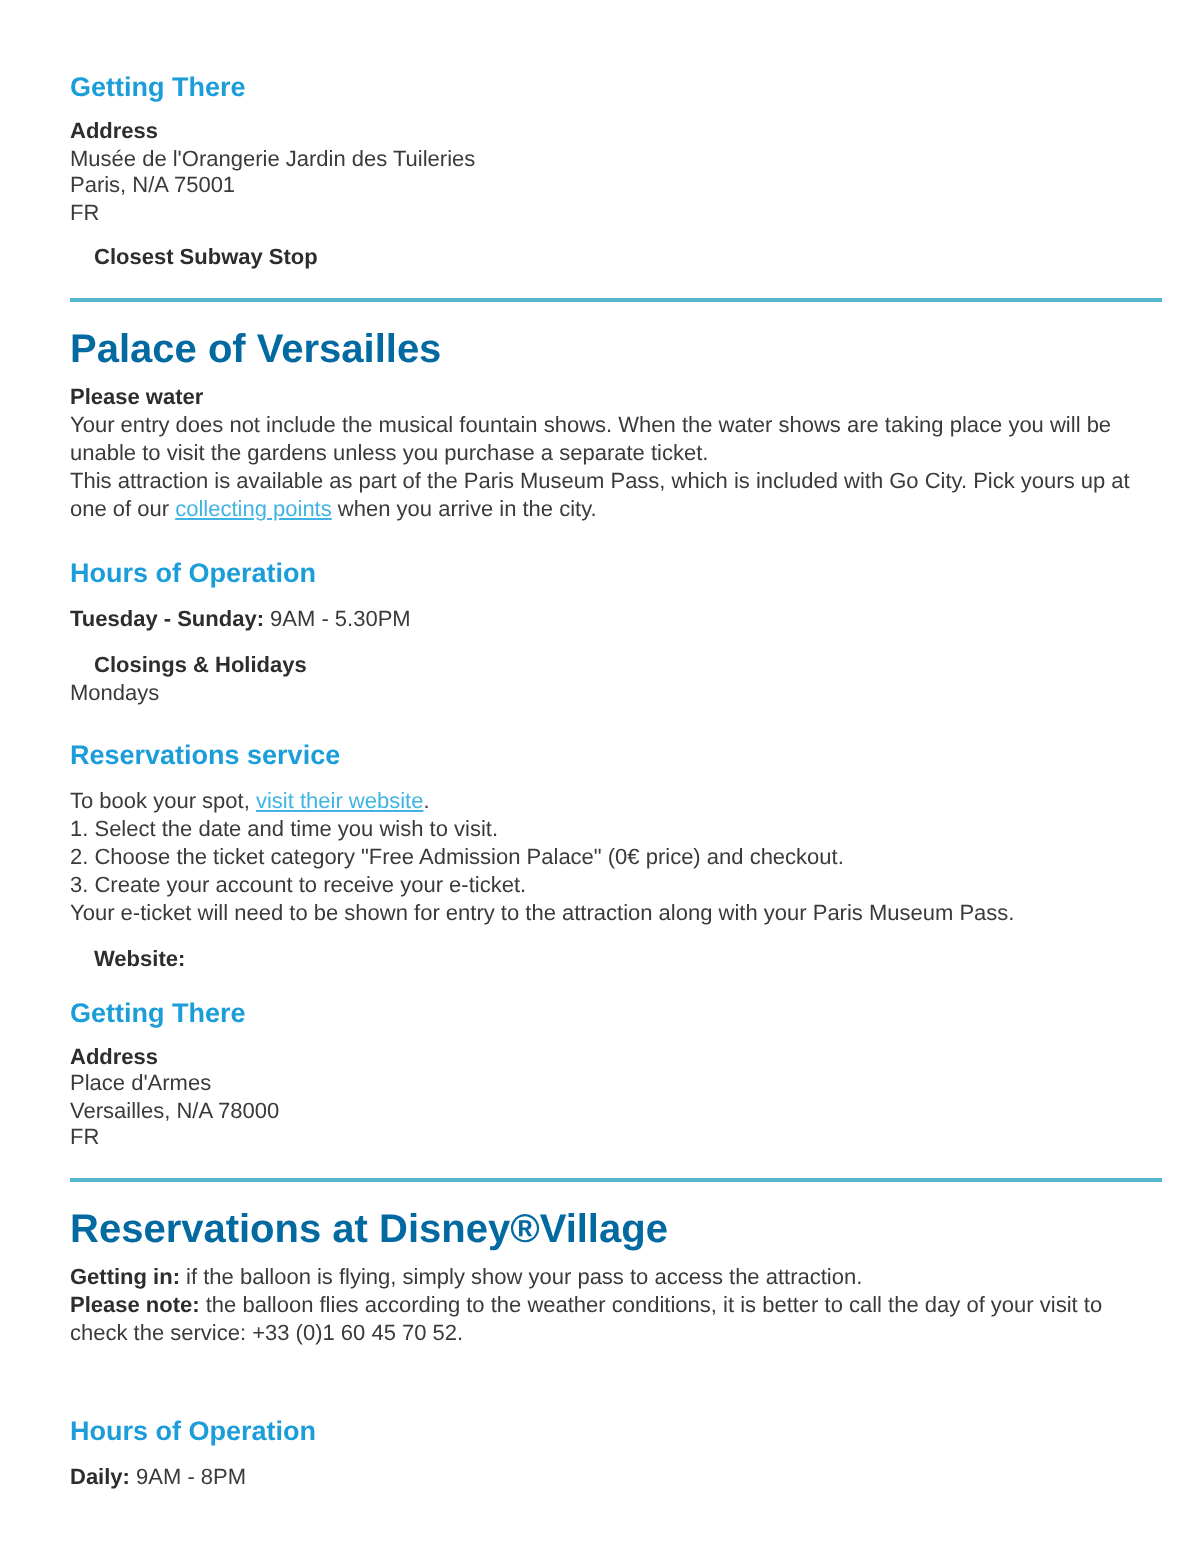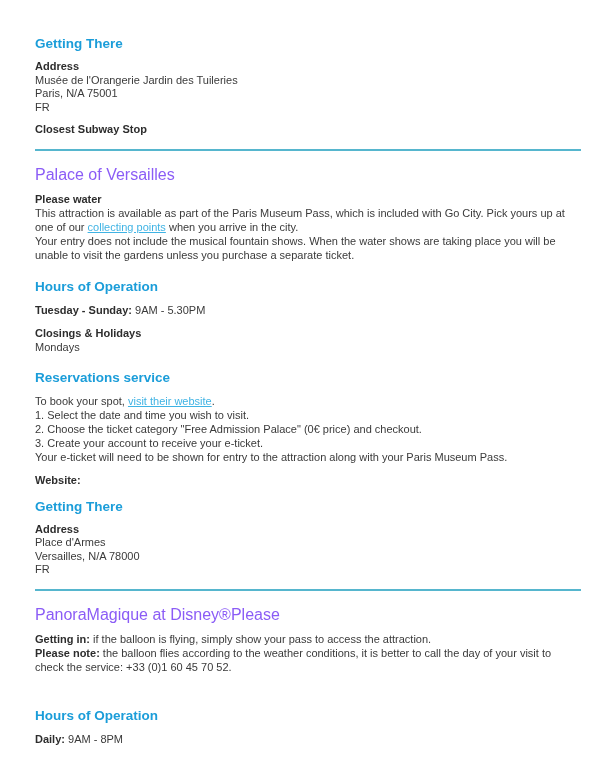--- a/index.html
+++ b/index.html
@@ -8,42 +8,42 @@
     font-family: "Liberation Sans", "DejaVu Sans", sans-serif;
     color: #3a3a3a;
     overflow: hidden;
   }
   #page {
     box-sizing: border-box;
     width: 600px; height: 584px;
     padding: 36px 19px 0 35px;
   }
   .h1 {
-    font-size: 16px; font-weight: normal; color: #8b5cf6;
+    font-size: 20px; font-weight: bold; color: #0369a1;
     margin: 0 0 6px 0; line-height: 22px;
   }
   .h2 {
     font-size: 13.5px; font-weight: bold; color: #1b9dd9;
     margin: 0 0 8px 0; line-height: 16px;
   }
   .body-line, .body-p {
     font-size: 11px; line-height: 14px; margin: 0;
   }
   .addr-line { font-size: 11px; line-height: 13.5px; margin: 0; }
   .bold { font-weight: bold; color: #2d2d2d; }
   a.link {
     color: #3fb3e4; text-decoration: underline; cursor: pointer;
   }
   .divider {
     border: none; border-top: 2px solid #56b6ce;
     margin: 12px 0 13px 0;
   }
   .url { font-size: 10.5px; line-height: 14px; margin: 0; color: #3a3a3a; }
   
-  .mt-9  { margin-top: 9px; }
+  .mt-9  { margin-top: 9px; margin-left: 12px; }
   .mt-12 { margin-top: 12px; }
   .mt-16 { margin-top: 16px; }
   .mt-17 { margin-top: 17px; }
   .mt-34 { margin-top: 34px; }
 </style>
 </head>
 <body>
 
 <div id="page">
 
@@ -54,22 +54,22 @@
     <p class="addr-line">Paris, N/A 75001</p>
     <p class="addr-line">FR</p>
     <p class="addr-line bold mt-9">Closest Subway Stop</p>
   </div>
 
   <hr class="divider">
 
   <div>
     <div class="h1">Palace of Versailles</div>
     <p class="body-p bold">Please water</p>
+    <p class="body-p">Your entry does not include the musical fountain shows. When the water shows are taking place you will be unable to visit the gardens unless you purchase a separate ticket.</p>
     <p class="body-p"><span>This attraction is available as part of the Paris Museum Pass, which is included with Go City. Pick yours up at one of our </span><a class="link" href="#">collecting points</a><span> when you arrive in the city.</span></p>
-    <p class="body-p">Your entry does not include the musical fountain shows. When the water shows are taking place you will be unable to visit the gardens unless you purchase a separate ticket.</p>
 
     <div class="h2 mt-17">Hours of Operation</div>
     <p class="body-p"><span class="bold">Tuesday - Sunday:</span><span> 9AM - 5.30PM</span></p>
 
     <p class="body-p bold mt-9">Closings &amp; Holidays</p>
     <p class="body-p">Mondays</p>
 
     <div class="h2 mt-16">Reservations service</div>
     <p class="body-p"><span>To book your spot, </span><a class="link" href="#">visit their website</a><span>.</span></p>
     <p class="body-p">1. Select the date and time you wish to visit.</p>
@@ -82,21 +82,21 @@
     <div class="h2 mt-12">Getting There</div>
     <p class="addr-line bold">Address</p>
     <p class="addr-line">Place d'Armes</p>
     <p class="addr-line">Versailles, N/A 78000</p>
     <p class="addr-line">FR</p>
   </div>
 
   <hr class="divider">
 
   <div>
-    <div class="h1">PanoraMagique at Disney®Please</div>
+    <div class="h1">Reservations at Disney®Village</div>
     <p class="body-p"><span class="bold">Getting in:</span><span> if the balloon is flying, simply show your pass to access the attraction.</span></p>
     <p class="body-p"><span class="bold">Please note:</span><span> the balloon flies according to the weather conditions, it is better to call the day of your visit to check the service: +33 (0)1 60 45 70 52.</span></p>
 
     <div class="h2 mt-34">Hours of Operation</div>
     <p class="body-p"><span class="bold">Daily:</span><span> 9AM - 8PM</span></p>
   </div>
 
 </div>
 
 </body></html>

